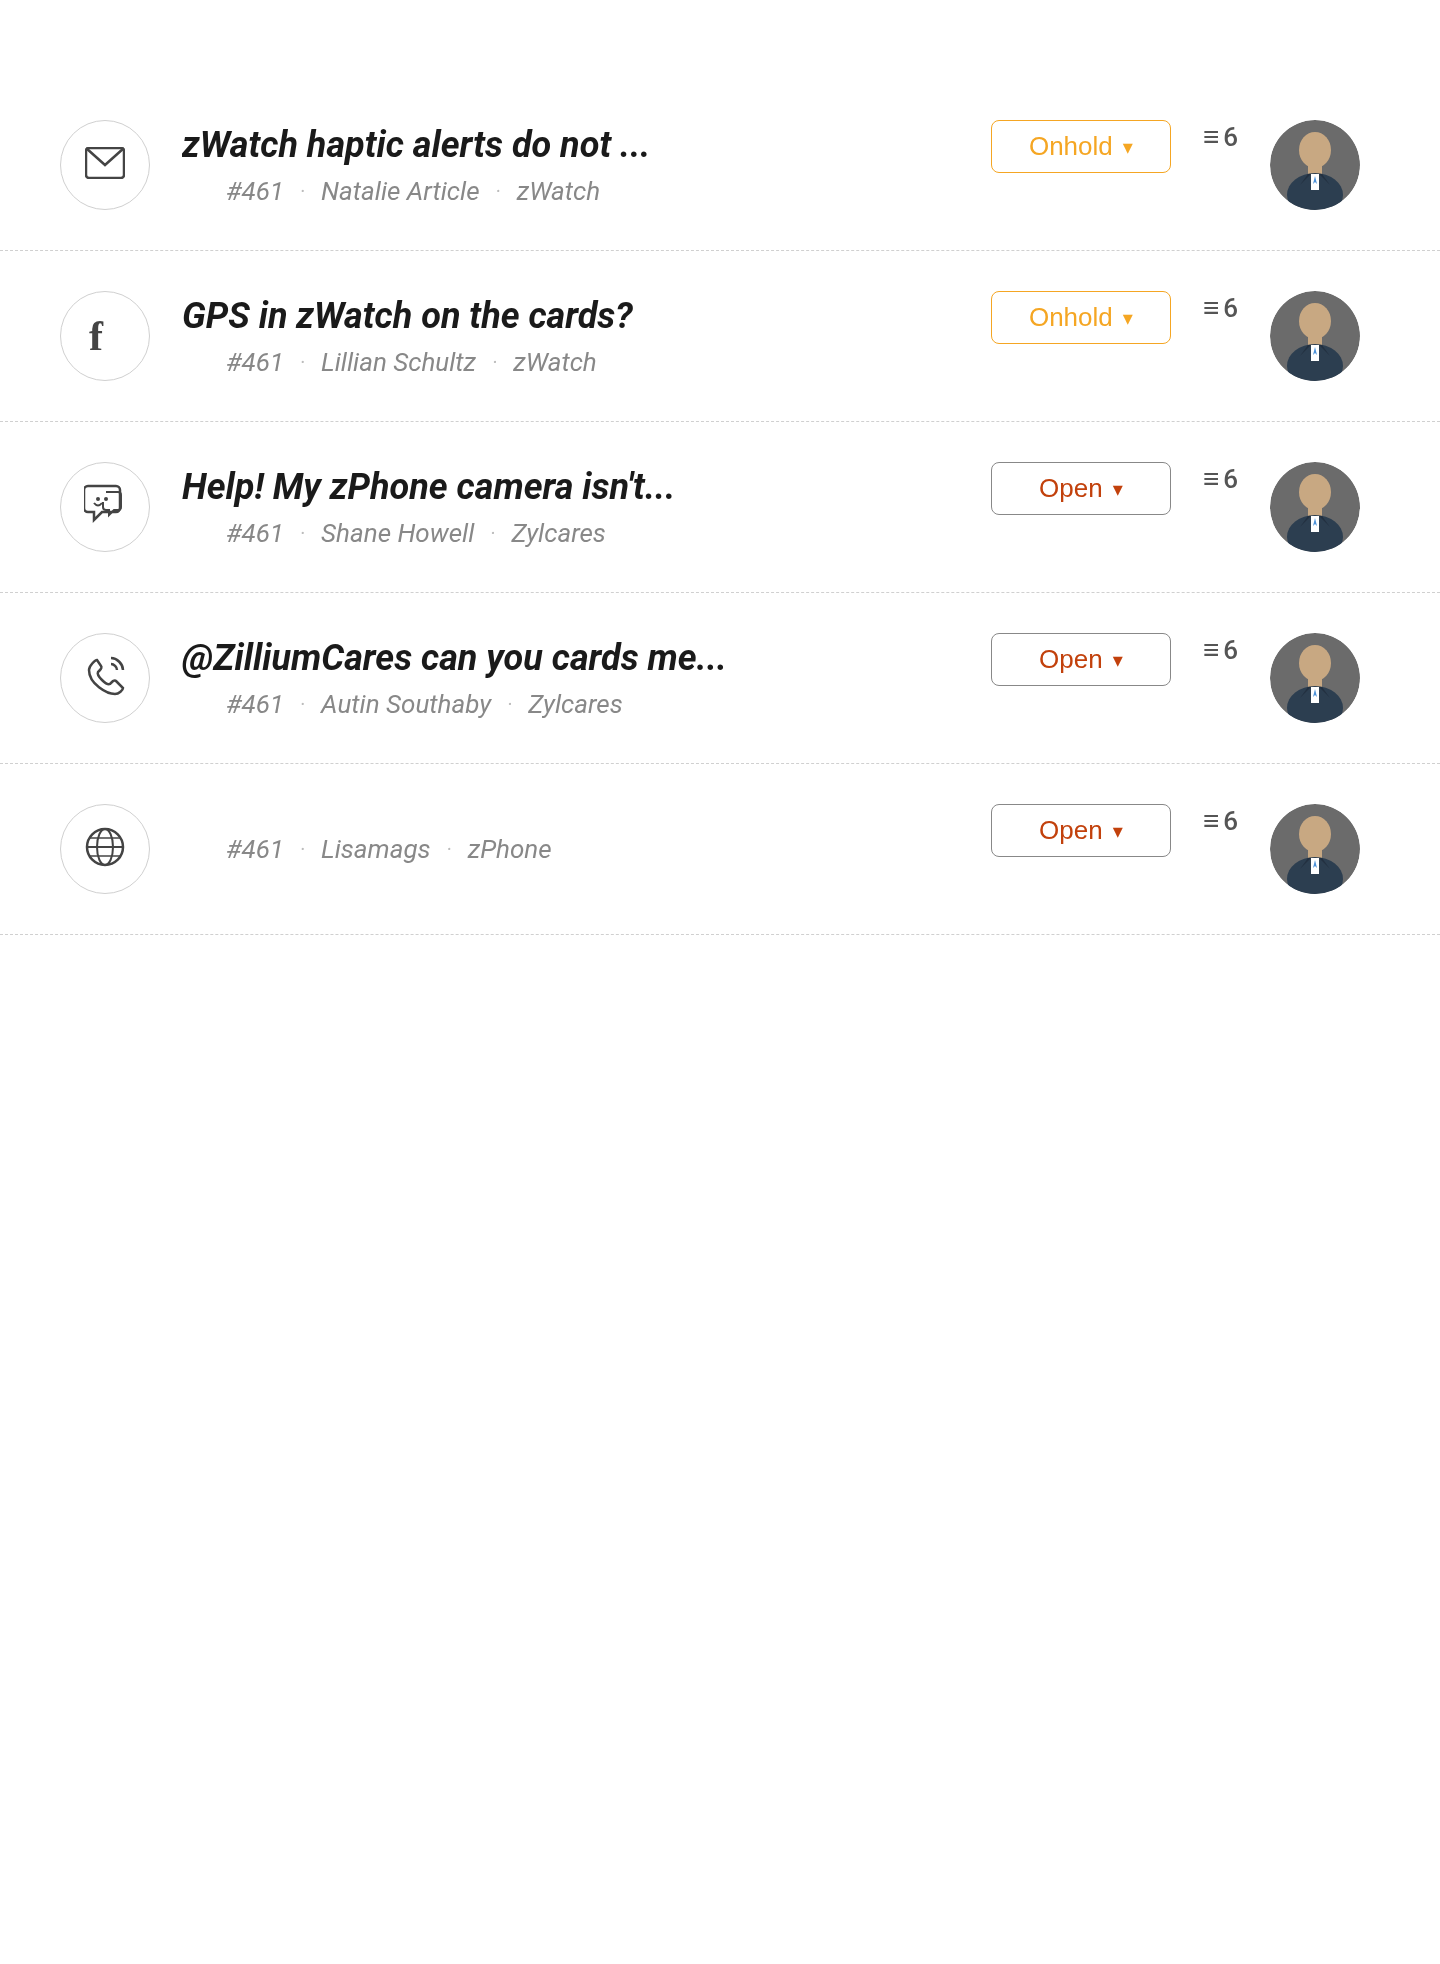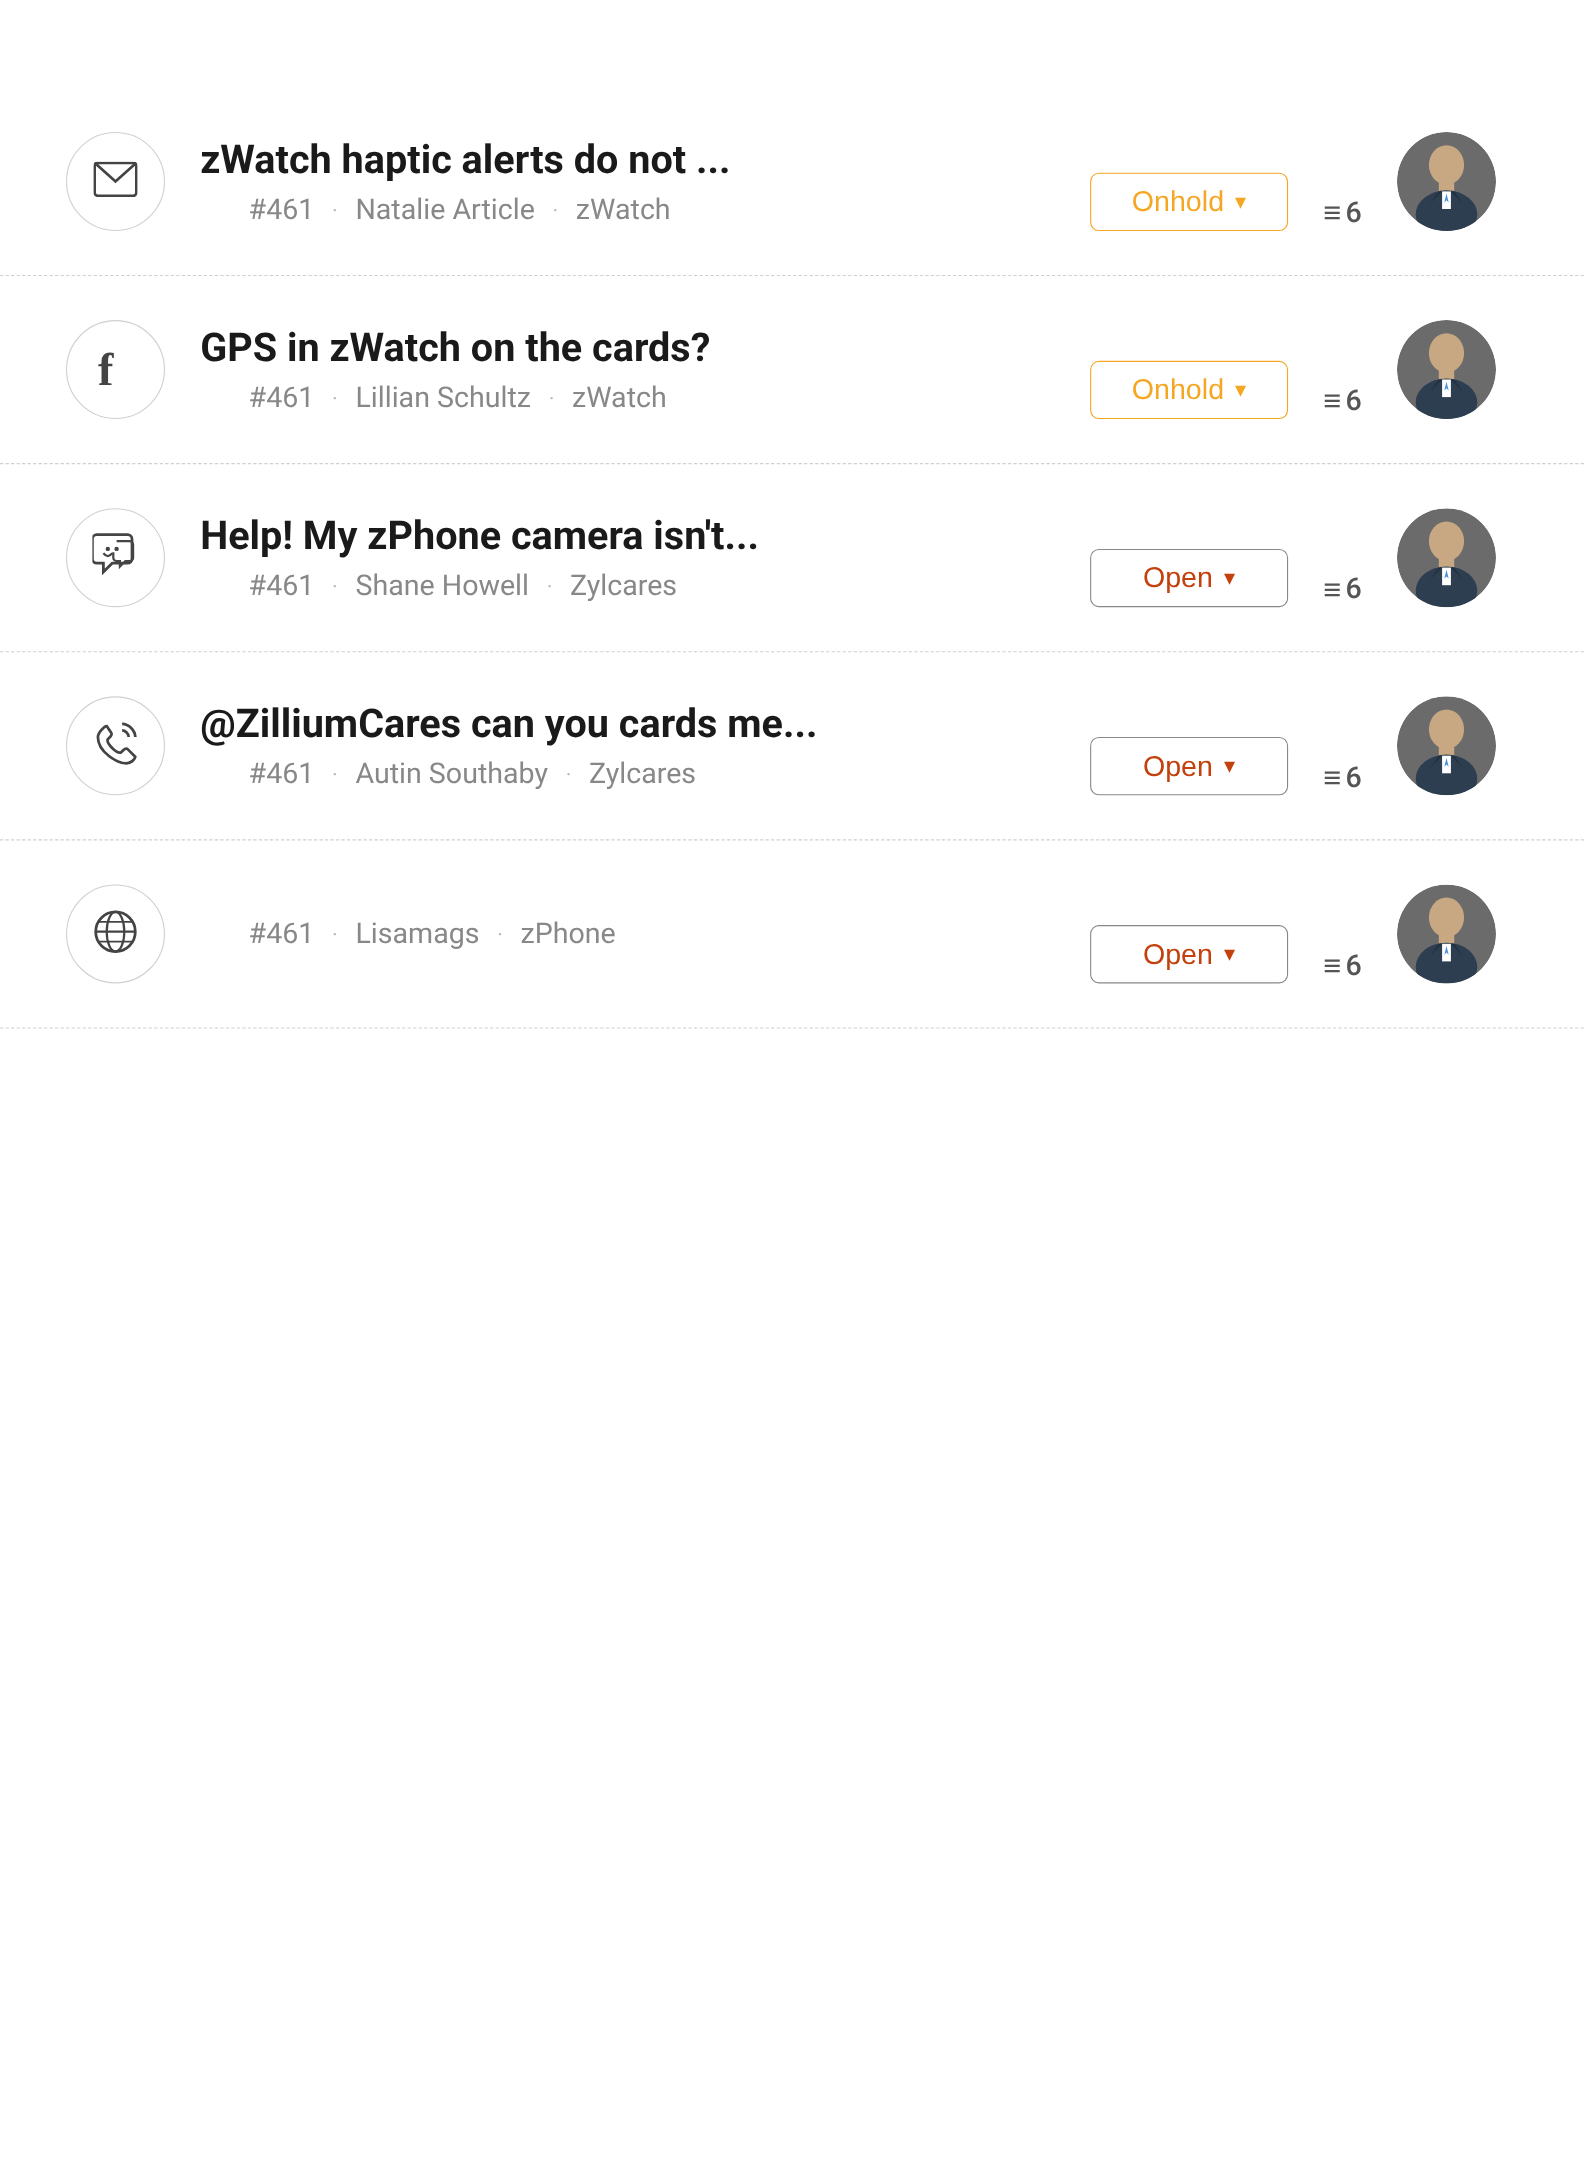--- a/index.html
+++ b/index.html
@@ -36,20 +36,21 @@
       display: flex;
       align-items: center;
       justify-content: center;
       flex-shrink: 0;
       background: #fff;
     }
 
     .ticket-content {
       flex: 1;
       min-width: 0;
+      font-style: italic;
     }
 
     .ticket-title {
       font-size: 36px;
       font-weight: 700;
       color: #1a1a1a;
       margin-bottom: 10px;
       white-space: nowrap;
       overflow: hidden;
       text-overflow: ellipsis;
@@ -64,21 +65,21 @@
       margin-left: 44px;
     }
 
     .ticket-meta-dot {
       color: #bbb;
       font-size: 20px;
     }
 
     .ticket-right {
       display: flex;
-      align-items: flex-end;
+      align-items: flex-start;
       gap: 32px;
       flex-shrink: 0;
     }
 
     .status-badge {
       border: 1.5px solid #f5a623;
       border-radius: 8px;
       padding: 10px 24px;
       font-size: 26px;
       color: #f5a623;

